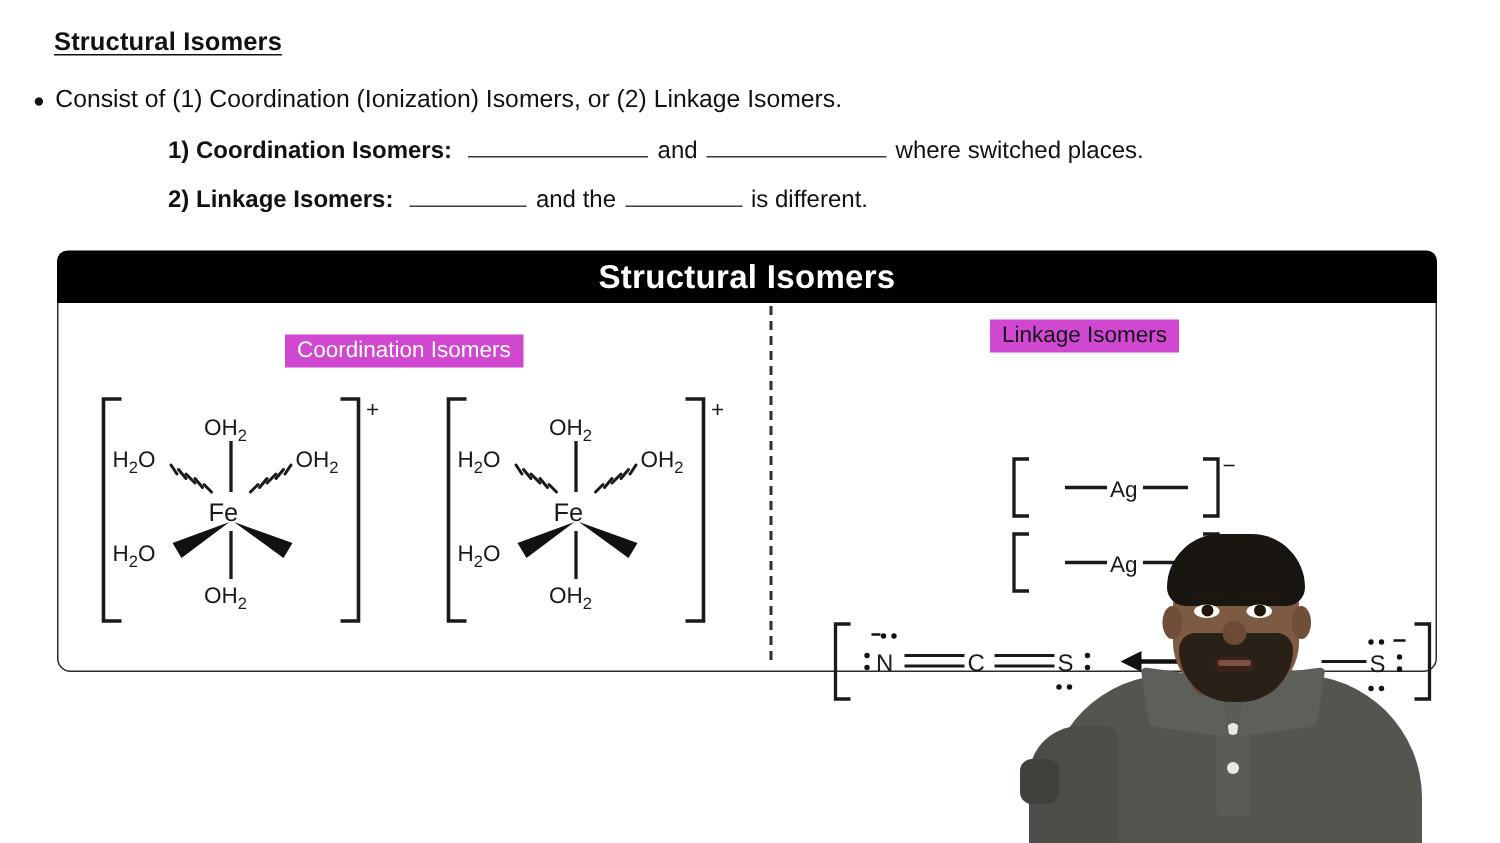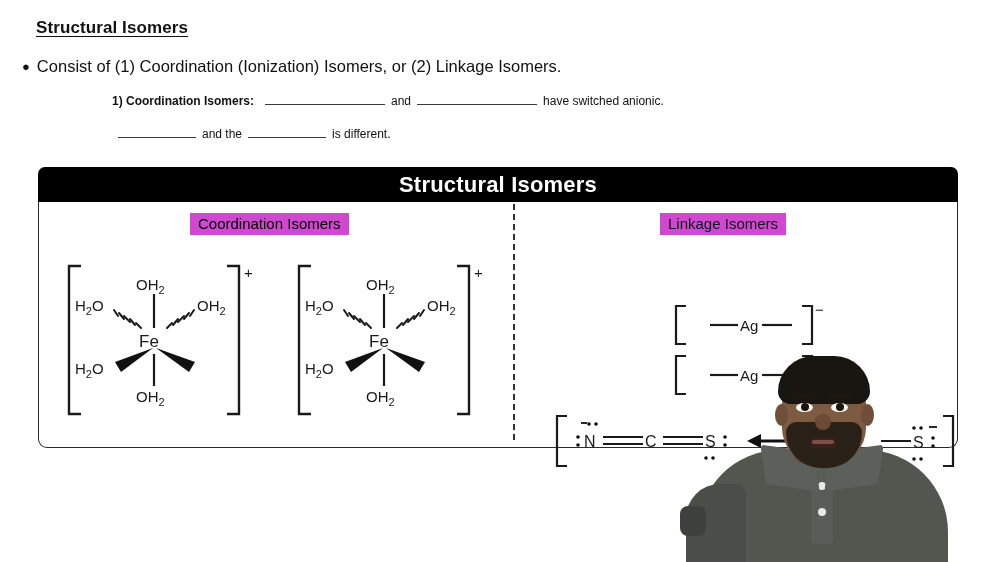--- a/index.html
+++ b/index.html
@@ -23,21 +23,21 @@
   
   .bullet-row{
     position:absolute;left:22px;top:57px;
     font-size:16.5px;display:flex;align-items:flex-start;gap:7px;
     white-space:nowrap;
   }
   .bullet-dot{font-size:13px;line-height:20px;}
 
   
   .num-line{
-    position:absolute;font-size:12px;white-space:nowrap;
+    position:absolute;font-size:16px;white-space:nowrap;
     display:flex;align-items:baseline;
   }
   .num-line.l1{left:112px;top:91px;}
   .num-line.l2{left:112px;top:124px;}
   .num-lead{font-weight:bold;margin-right:5px;}
   .blank{
     display:inline-block;
     border-bottom:1.6px solid #3a3a3a;
     margin:0 6px;
     vertical-align:baseline;
@@ -193,41 +193,42 @@
   <div class="bullet-row">
     <span class="bullet-dot">●</span>
     <span>Consist of (1) Coordination (Ionization) Isomers, or (2) Linkage Isomers.</span>
   </div>
 
   <div class="num-line l1">
     <span class="num-lead">1) Coordination Isomers:</span>
     <span class="blank w-long"></span>
     <span>and</span>
     <span class="blank w-long"></span>
-    <span>have switched anionic.</span>
+    <span>where switched places.</span>
   </div>
 
   <div class="num-line l2">
+    <span class="num-lead">2) Linkage Isomers:</span>
     <span class="blank w-short"></span>
     <span>and the</span>
     <span class="blank w-short"></span>
     <span>is different.</span>
   </div>
 
   <div id="card">
 
     <div class="card-header" style="background: rgb(0, 0, 0);">
       <span class="card-header-text" style="color: rgb(255, 255, 255);">Structural Isomers</span>
     </div>
 
     <div class="card-body" style="border-color: rgb(43, 43, 43);">
 
       <div class="divider" style="border-left-color: rgb(47, 47, 47);"></div>
 
-      <div class="hl-label coord" style="background: rgb(208, 71, 208); color: #000000;">Coordination Isomers</div>
+      <div class="hl-label coord" style="background: rgb(208, 71, 208); color: #ffffff; margin-top: 10px;">Coordination Isomers</div>
       <div class="hl-label link" style="background: rgb(208, 71, 208); color: rgb(20, 18, 26);">Linkage Isomers</div>
 
       <div class="complex c1">
         <svg class="cx-svg" width="210" height="172" viewBox="0 0 210 172">
 
           <path d="M24,12 L12,12 L12,160 L24,160" fill="none" stroke="#1a1a1a" stroke-width="2.4"></path>
           <path d="M170,12 L182,12 L182,160 L170,160" fill="none" stroke="#1a1a1a" stroke-width="2.4"></path>
           <text x="187" y="24" font-size="15">+</text>
 
           <line x1="97" y1="40" x2="97" y2="74" stroke="#1a1a1a" stroke-width="2.2"></line>

